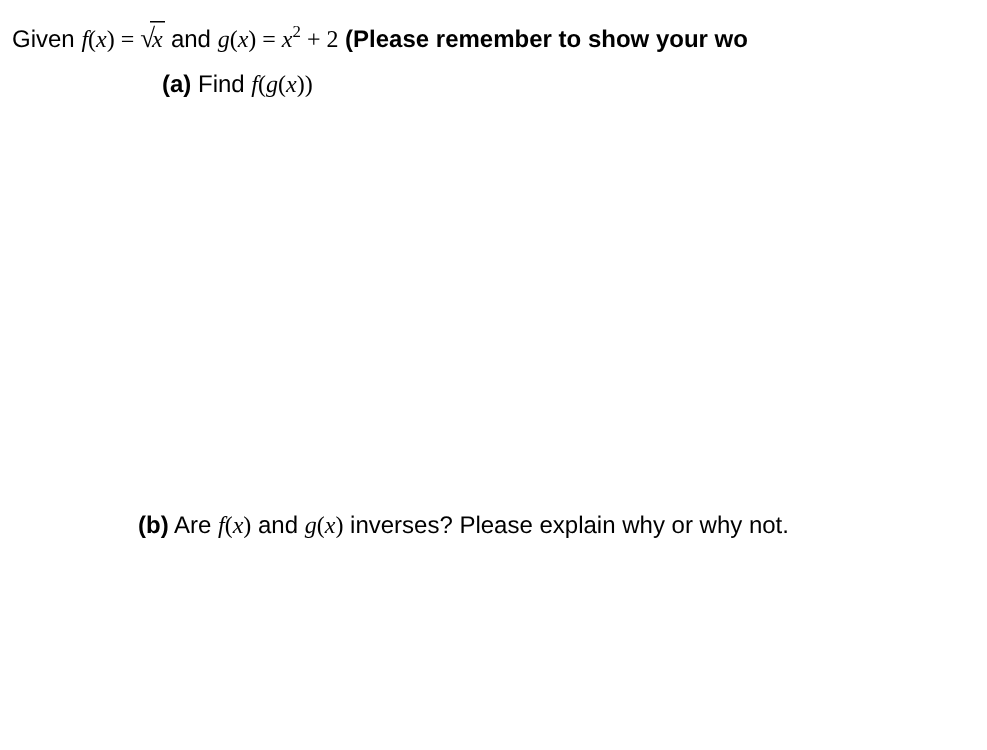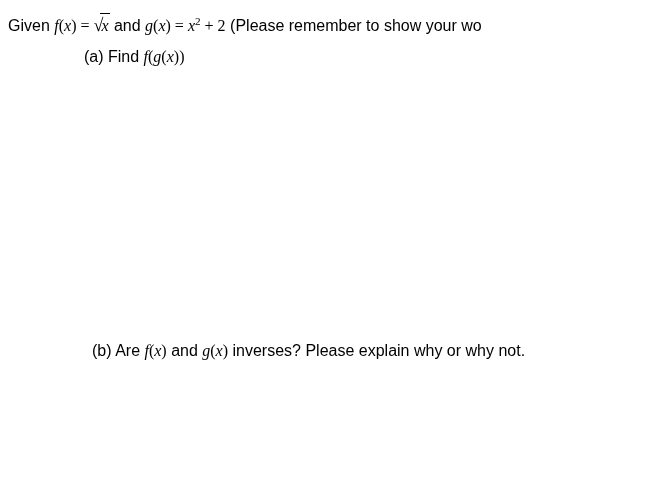--- a/index.html
+++ b/index.html
@@ -14,28 +14,28 @@
       box-sizing: border-box;
       overflow: hidden;
     }
     .line {
       line-height: 1.5;
     }
     .given-line {
       margin-bottom: 6px;
     }
     .part-a {
-      margin-left: 76px;
+      margin-left: 100px;
       margin-bottom: 270px;
     }
     .part-b {
       margin-left: 84px;
     }
     .bold {
-      font-weight: normal;
+      font-weight: bold;
     }
     .mathit {
       font-family: 'Times New Roman', Times, serif;
       font-style: italic;
     }
     .mathrm {
       font-family: 'Times New Roman', Times, serif;
       font-style: normal;
     }
     .sqrt-wrap {

